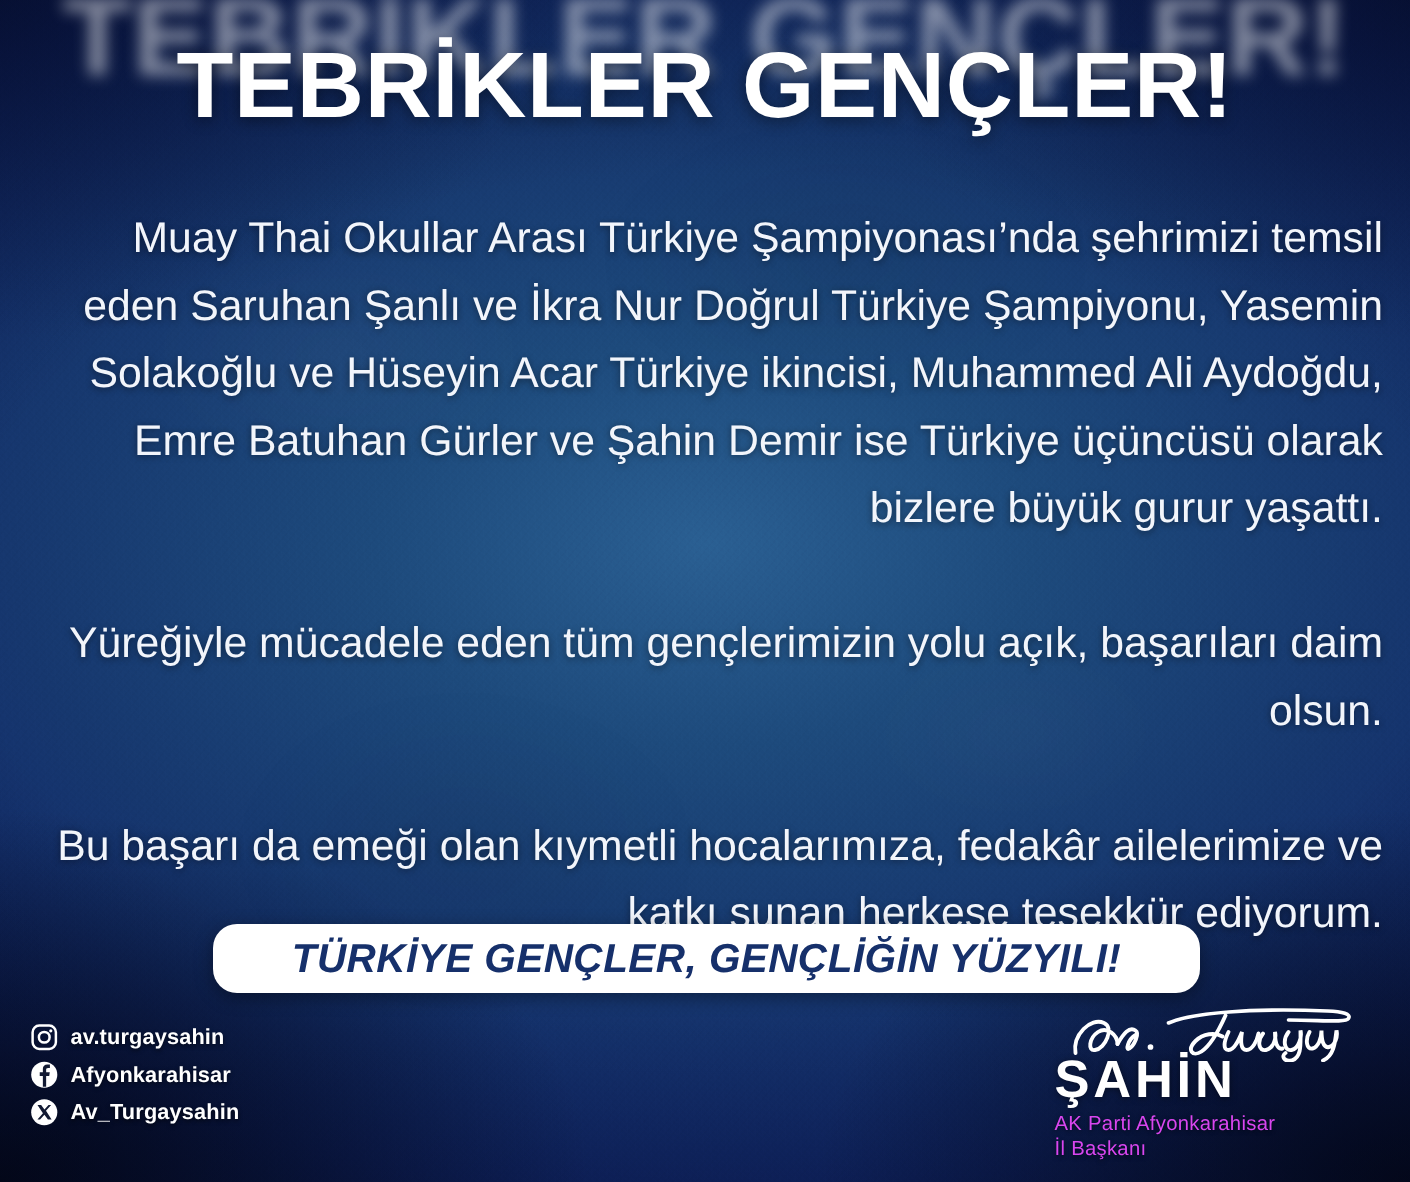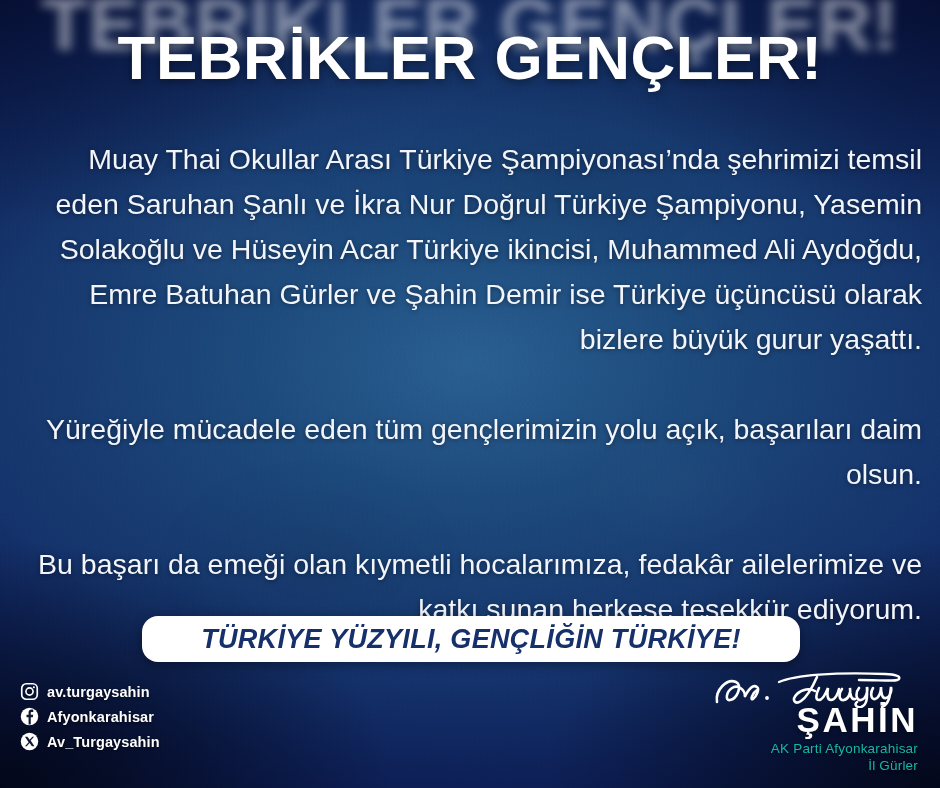--- a/index.html
+++ b/index.html
@@ -101,32 +101,32 @@
   .socials{position:absolute;left:20px;bottom:37px;display:flex;flex-direction:column;gap:6px;}
   .social-row{display:flex;align-items:center;gap:8px;}
   .social-row .handle{
     color:#ffffff;font-size:14.5px;font-weight:bold;letter-spacing:.1px;white-space:nowrap;
     text-shadow:0 1px 3px rgba(0,0,0,.6);
   }
   .ic{width:19px;height:19px;flex:0 0 19px;display:block;}
 
   
   .signature{
-    position:absolute;right:22px;bottom:14px;width:215px;text-align:right;color:#fff;
+    position:absolute;right:22px;bottom:14px;width:215px;text-align:left;color:#fff;
   }
   .sig-script{
     position:relative;height:40px;margin-bottom:-4px;
   }
   .sig-script svg{position:absolute;right:4px;top:0;}
   .sig-name{
     font-size:35px;font-weight:bold;line-height:1;letter-spacing:2.5px;
     text-shadow:0 1px 5px rgba(0,0,0,.5);
   }
   .sig-sub{
-    font-size:13.5px;line-height:17px;margin-top:3px;color:#14b8a6;letter-spacing:.2px;
+    font-size:13.5px;line-height:17px;margin-top:3px;color:#d946ef;letter-spacing:.2px;
     text-shadow:0 1px 3px rgba(0,0,0,.55);
   }
 </style>
 </head>
 <body>
 
 <div id="poster">
 
   <div class="bg-base"></div>
   <div class="bg-blotch"></div>
@@ -141,21 +141,21 @@
       <div class="headline">TEBRİKLER GENÇLER!</div>
     </div>
 
     <div class="body-block">
       <p class="para">Muay Thai Okullar Arası Türkiye Şampiyonası’nda şehrimizi temsil eden Saruhan Şanlı ve İkra Nur Doğrul Türkiye Şampiyonu, Yasemin Solakoğlu ve Hüseyin Acar Türkiye ikincisi, Muhammed Ali Aydoğdu, Emre Batuhan Gürler ve Şahin Demir ise Türkiye üçüncüsü olarak bizlere büyük gurur yaşattı.</p>
       <p class="para">Yüreğiyle mücadele eden tüm gençlerimizin yolu açık, başarıları daim olsun.</p>
       <p class="para">Bu başarı da emeği olan kıymetli hocalarımıza, fedakâr ailelerimize ve katkı sunan herkese teşekkür ediyorum.</p>
     </div>
 
     <div class="slogan">
-      <span>TÜRKİYE YÜZYILI, GENÇLİĞİN TÜRKİYE!</span>
+      <span>TÜRKİYE GENÇLER, GENÇLİĞİN YÜZYILI!</span>
     </div>
 
     <div class="socials">
 
       <div class="social-row">
         <span class="ic">
           <svg class="ic" viewBox="0 0 24 24" aria-hidden="true">
             <rect x="2.2" y="2.2" width="19.6" height="19.6" rx="5.6" ry="5.6" fill="none" stroke="#ffffff" stroke-width="2.1"></rect>
             <circle cx="12" cy="12" r="4.5" fill="none" stroke="#ffffff" stroke-width="2.1"></circle>
             <circle cx="17.5" cy="6.6" r="1.35" fill="#ffffff"></circle>
@@ -195,17 +195,17 @@
           <path d="M70 16 C86 9, 126 6, 176 8 C186 8.4, 192 10, 190 13 C188 16, 172 14, 150 14" fill="none" stroke="#ffffff" stroke-width="2.4" stroke-linecap="round"></path>
           <path d="M108 11 C104 20, 98 31, 92 35 C86 39, 82 34, 88 28 C93 23, 101 22, 106 25" fill="none" stroke="#ffffff" stroke-width="2.6" stroke-linecap="round"></path>
           <path d="M110 22 C107 28, 106 34, 110 34 C114 34, 117 27, 119 22 C118 28, 118 34, 122 34 C126 34, 129 28, 130 23" fill="none" stroke="#ffffff" stroke-width="2.6" stroke-linecap="round"></path>
           <path d="M133 23 C129 28, 130 35, 135 34 C140 33, 142 26, 141 22 C141 28, 142 34, 146 33" fill="none" stroke="#ffffff" stroke-width="2.6" stroke-linecap="round"></path>
           <path d="M150 22 C146 27, 147 35, 152 34 C157 33, 159 25, 158 21 C158 30, 159 39, 152 41 C147 42, 145 38, 148 36" fill="none" stroke="#ffffff" stroke-width="2.6" stroke-linecap="round"></path>
           <path d="M164 22 C161 27, 162 34, 166 33 C170 32, 172 26, 172 21 C172 27, 173 33, 177 32 C181 31, 183 25, 182 21 C181 30, 180 38, 173 41" fill="none" stroke="#ffffff" stroke-width="2.6" stroke-linecap="round"></path>
         </svg>
       </div>
       <div class="sig-name">ŞAHİN</div>
       <div class="sig-sub">AK Parti Afyonkarahisar</div>
-      <div class="sig-sub" style="margin-top:0;">İl Gürler</div>
+      <div class="sig-sub" style="margin-top:0;">İl Başkanı</div>
     </div>
 
   </div>
 </div>
 
 </body></html>

